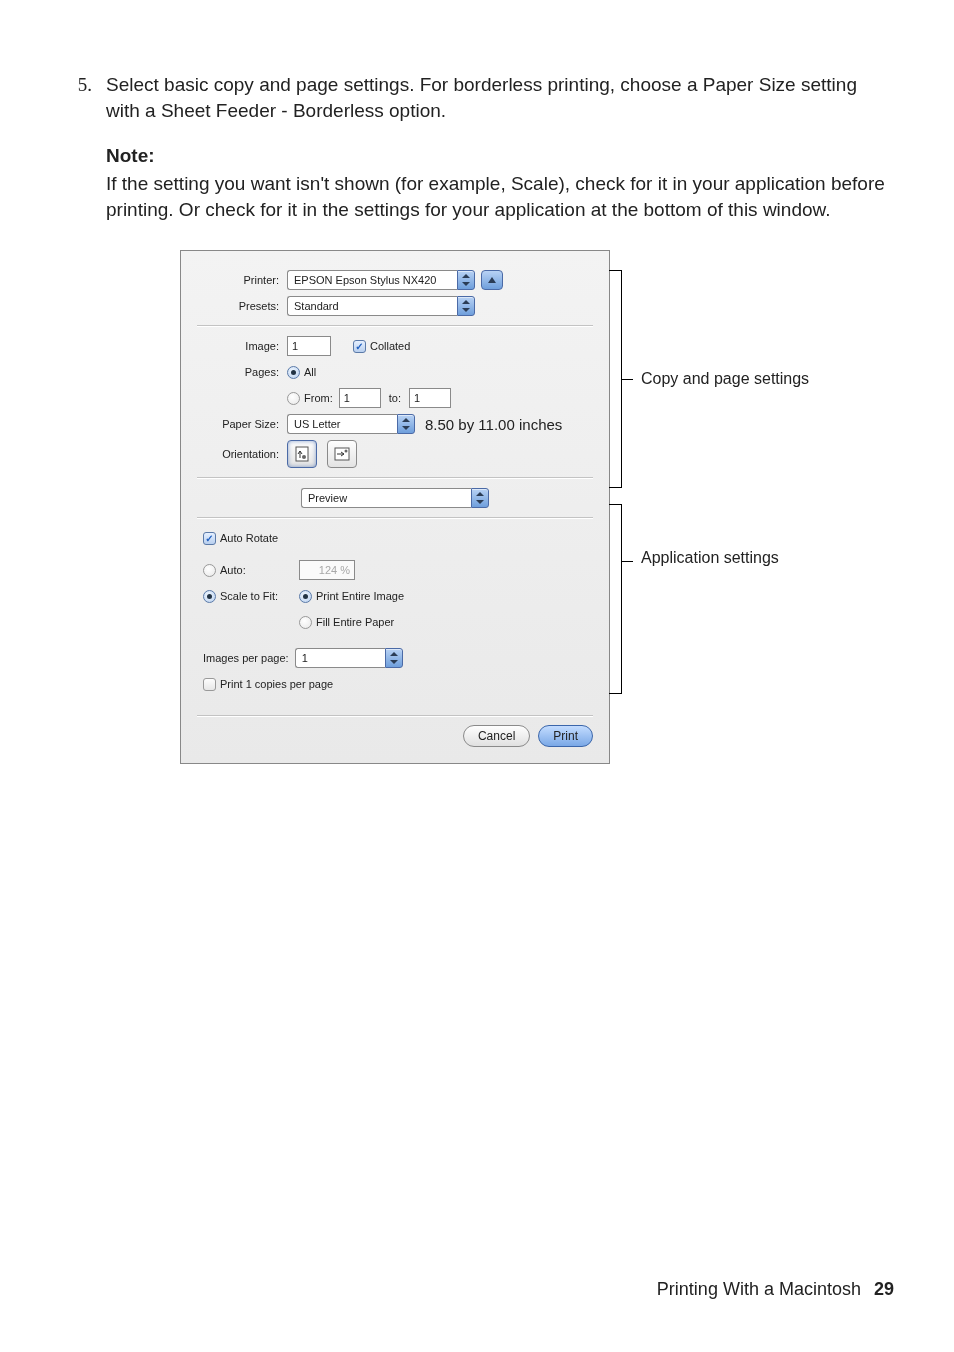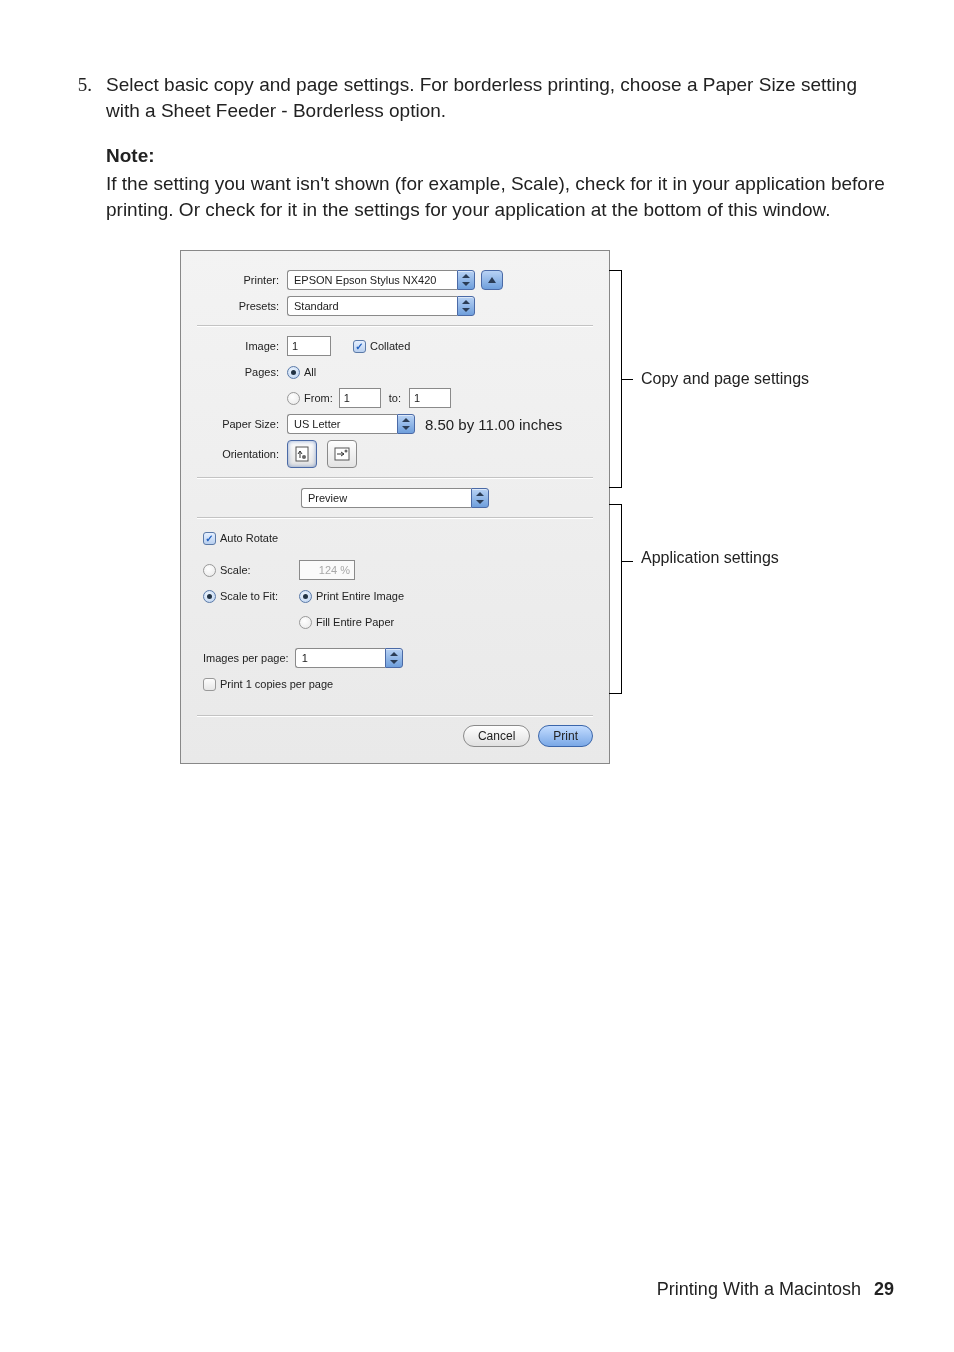--- a/index.html
+++ b/index.html
@@ -354,21 +354,21 @@
       <div class="form-row" style="padding-left:6px">
         <span class="chk">
           <span class="chk-box">✓</span>
           <span>Auto Rotate</span>
         </span>
       </div>
 
       <div class="form-row" style="padding-left:6px;margin-top:6px">
         <span class="radio" style="width:96px">
           <span class="radio-dot off"></span>
-          <span>Scale:</span>
+          <span>Auto:</span>
         </span>
         <span class="txt disabled" style="width:56px;text-align:right">124 %</span>
       </div>
 
       <div class="form-row" style="padding-left:6px">
         <span class="radio" style="width:96px">
           <span class="radio-dot on"></span>
           <span>Scale to Fit:</span>
         </span>
         <span class="radio">

